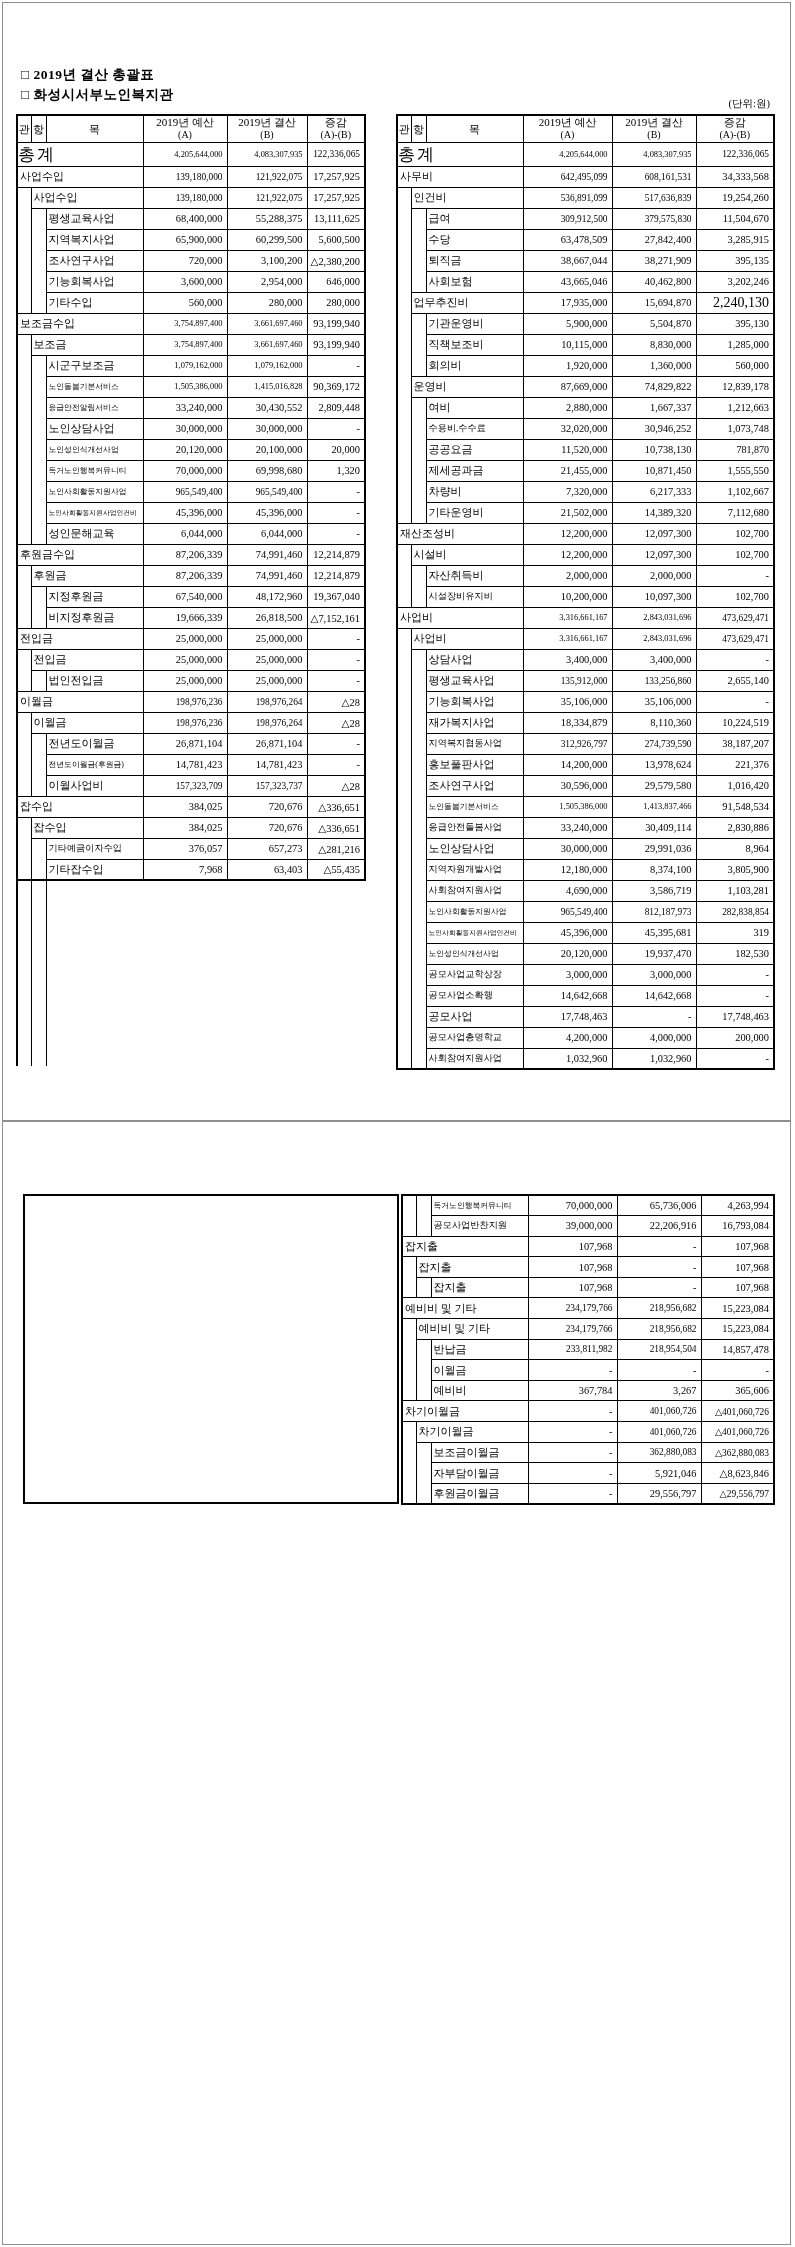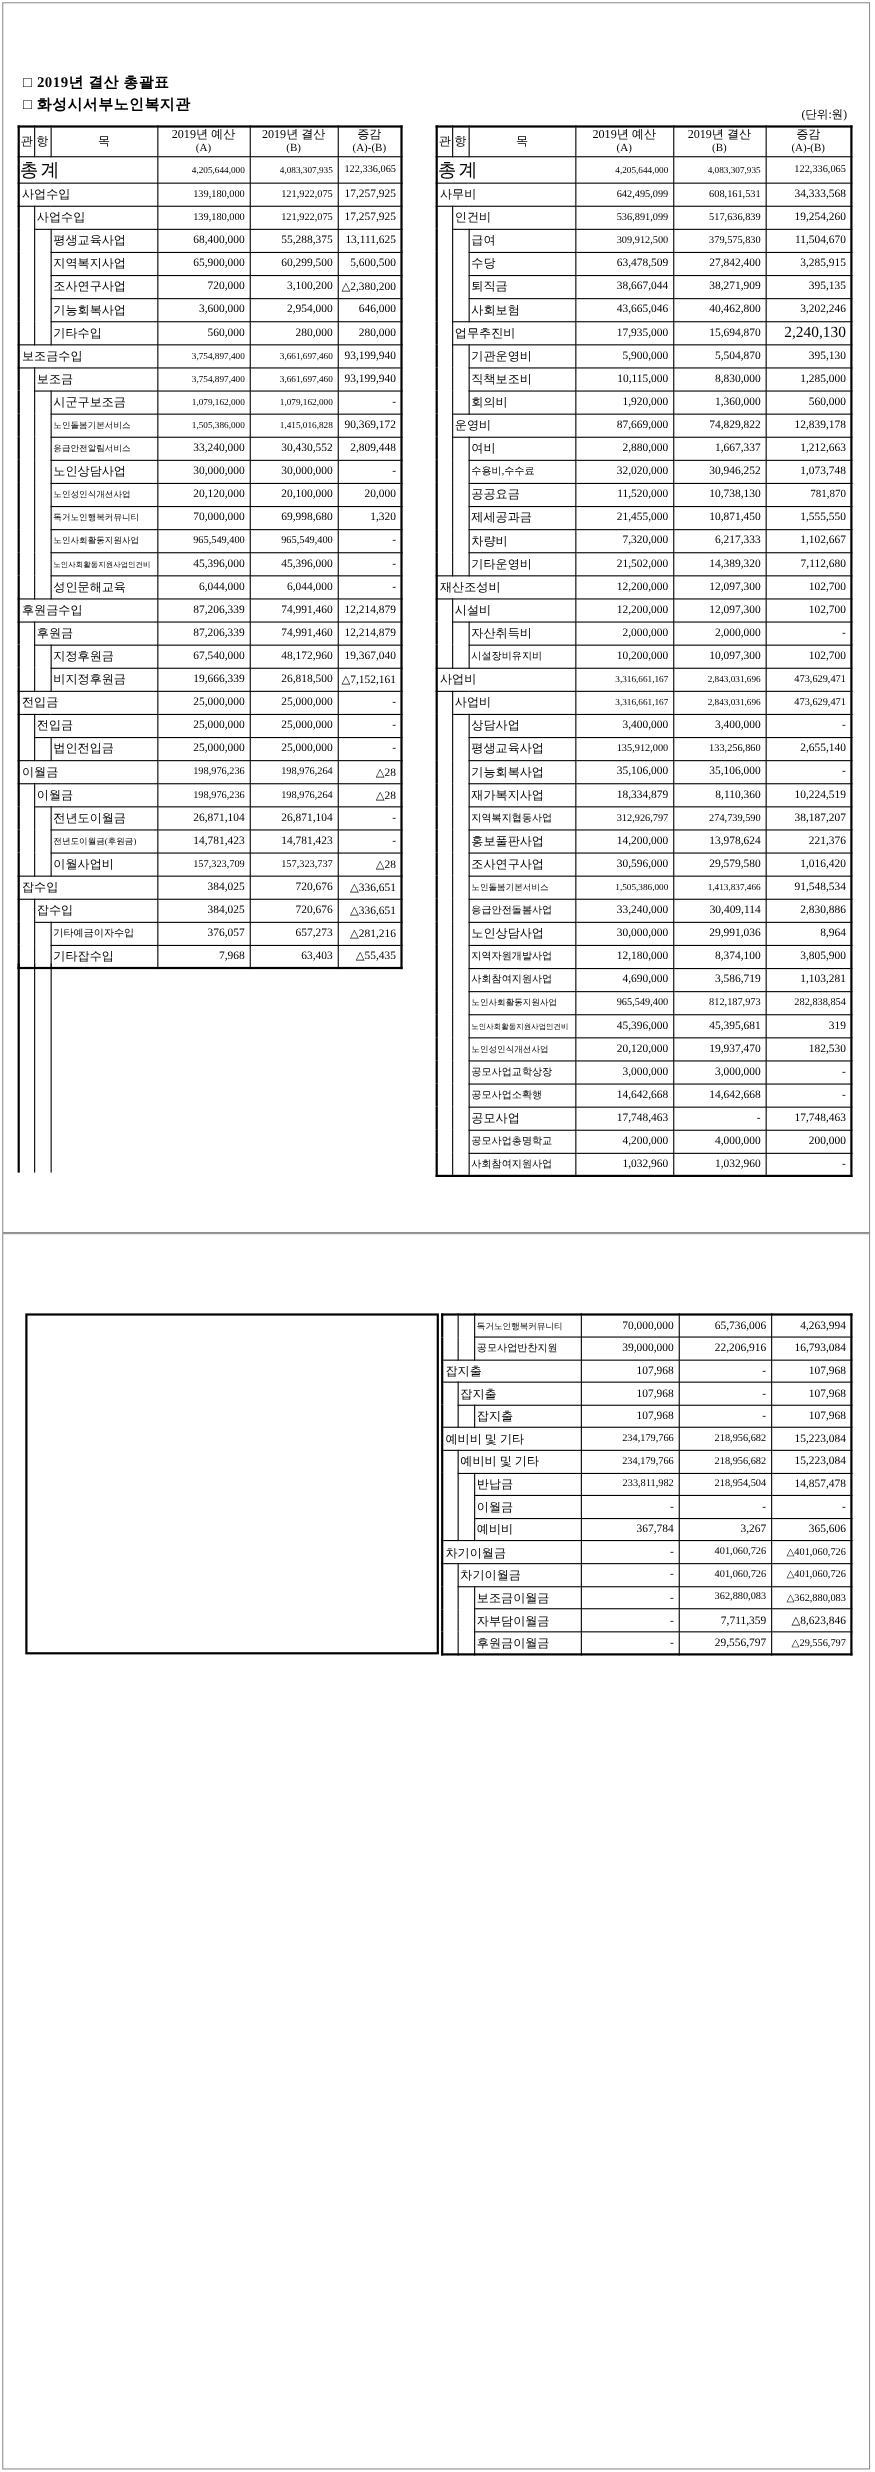--- a/index.html
+++ b/index.html
@@ -676,21 +676,21 @@
           <tr style="height:20.6px">
             <td class="nar" rowspan="3"></td>
             <td class="lm" style="font-size:11px">보조금이월금</td>
             <td class="num" style="font-size:10.4px">-</td>
             <td class="num" style="font-size:9.4px">362,880,083</td>
             <td class="num" style="font-size:9.4px">△362,880,083</td>
           </tr>
           <tr style="height:20.6px">
             <td class="lm" style="font-size:11px">자부담이월금</td>
             <td class="num" style="font-size:10.4px">-</td>
-            <td class="num" style="font-size:10.4px">7,711,359</td>
+            <td class="num" style="font-size:10.4px">5,921,046</td>
             <td class="num" style="font-size:10.4px">△8,623,846</td>
           </tr>
           <tr style="height:20.6px">
             <td class="lm" style="font-size:11px">후원금이월금</td>
             <td class="num" style="font-size:10.4px">-</td>
             <td class="num" style="font-size:10.4px">29,556,797</td>
             <td class="num" style="font-size:9.4px">△29,556,797</td>
           </tr>
         </tbody>
       </table>

